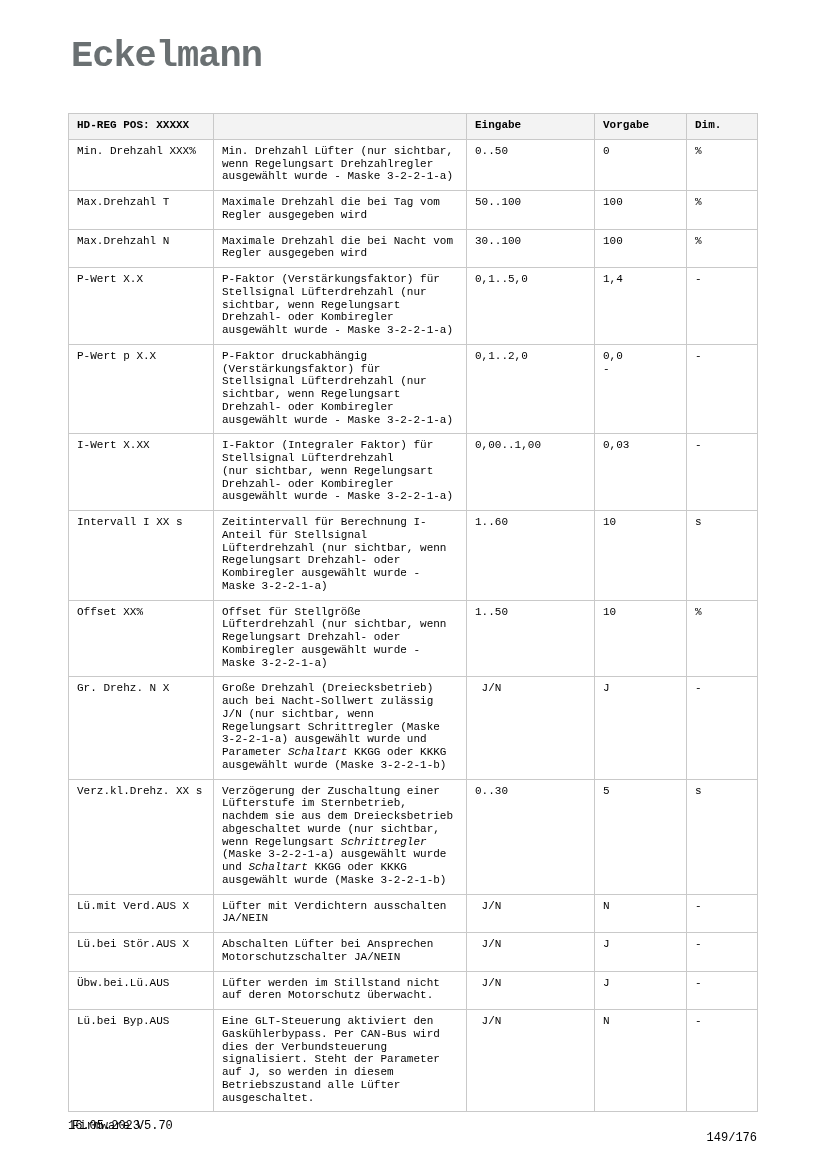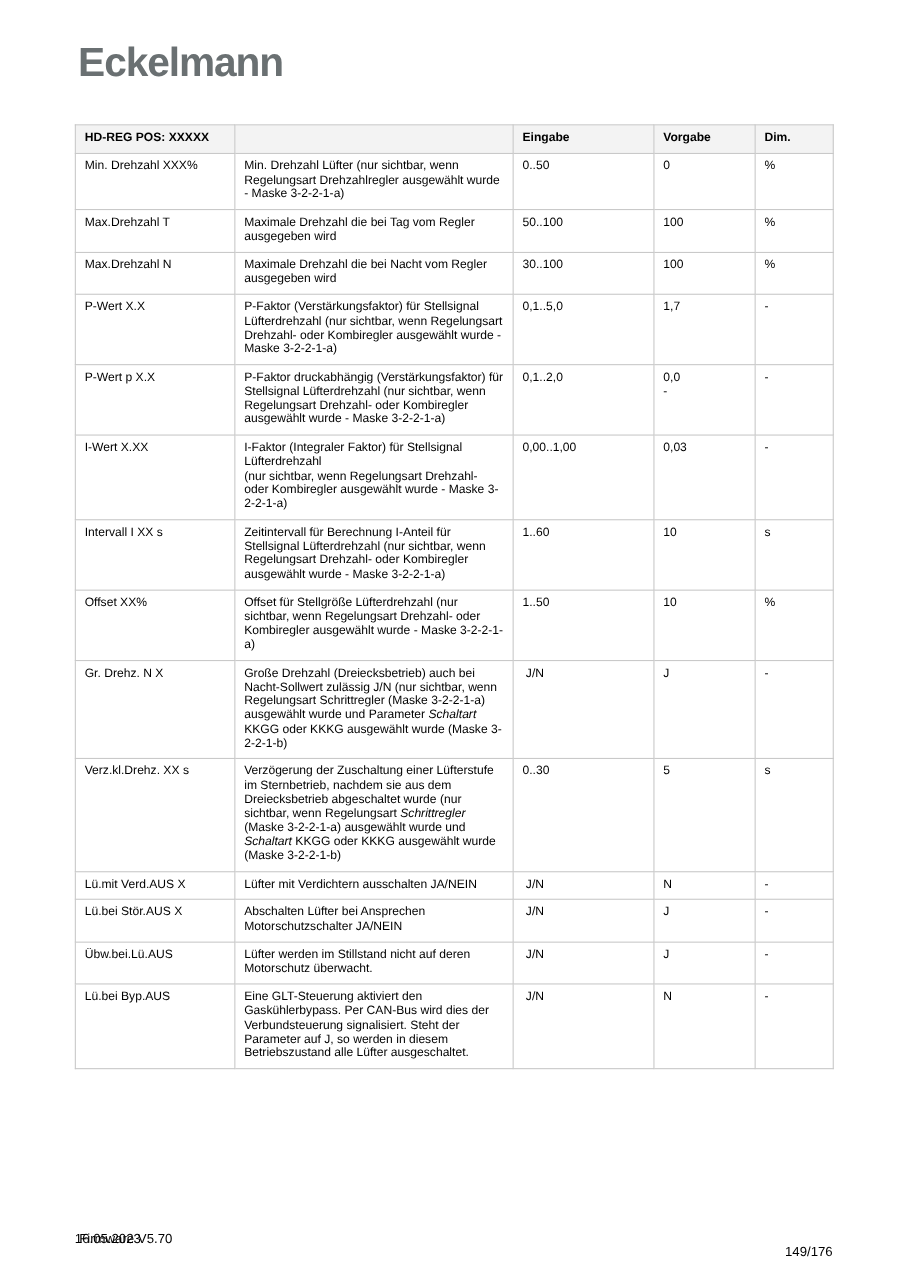--- a/index.html
+++ b/index.html
@@ -5,21 +5,21 @@
   :root{
     --border: #c9c9c9;
     --header-bg: #f3f3f3;
     --logo-gray: #6a7072;
   }
   html,body{margin:0;padding:0;}
   body{
     width:827px;height:1169px;background:#ffffff;color:#000;
     font-family:"Liberation Sans", sans-serif;position:relative;overflow:hidden;
   }
-  .page{position:absolute;inset:0;}
+  .page{position:absolute;inset:0;font-family:Liberation Mono, monospace;}
   .logo{
     position:absolute;left:71px;top:38px;
     font-size:37px;font-weight:bold;color:var(--logo-gray);
     letter-spacing:-1px;line-height:1;
   }
   table.doc-table{
     position:absolute;left:68px;top:113px;width:689px;
     border-collapse:collapse;table-layout:fixed;
     font-size:11px;line-height:1.16;
   }
@@ -87,21 +87,21 @@
           <td>Max.Drehzahl N</td>
           <td><span>Maximale Drehzahl die bei Nacht vom Regler ausgegeben wird</span></td>
           <td>30..100</td>
           <td>100</td>
           <td>%</td>
         </tr>
         <tr>
           <td>P-Wert X.X</td>
           <td><span>P-Faktor (Verstärkungsfaktor) für Stellsignal Lüfterdrehzahl (nur sichtbar, wenn Regelungsart Drehzahl- oder Kombiregler ausgewählt wurde - Maske 3-2-2-1-a)</span></td>
           <td>0,1..5,0</td>
-          <td>1,7</td>
+          <td>1,4</td>
           <td>-</td>
         </tr>
         <tr>
           <td>P-Wert p X.X</td>
           <td><span>P-Faktor druckabhängig (Verstärkungsfaktor) für Stellsignal Lüfterdrehzahl (nur sichtbar, wenn Regelungsart Drehzahl- oder Kombiregler ausgewählt wurde - Maske 3-2-2-1-a)</span></td>
           <td>0,1..2,0</td>
           <td>0,0
 -</td>
           <td>-</td>
         </tr>

